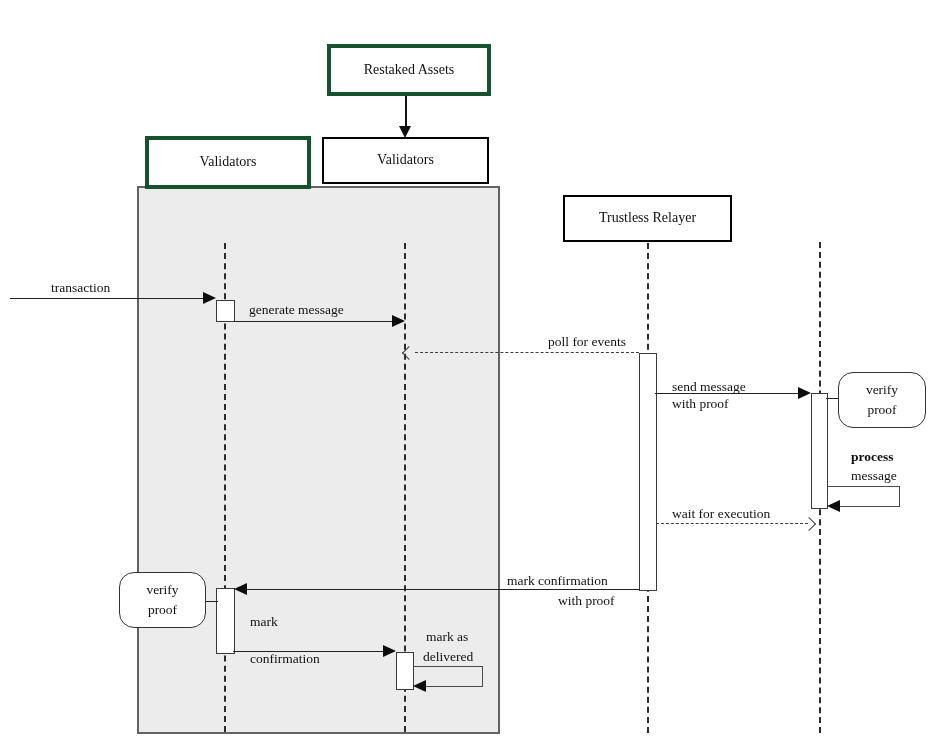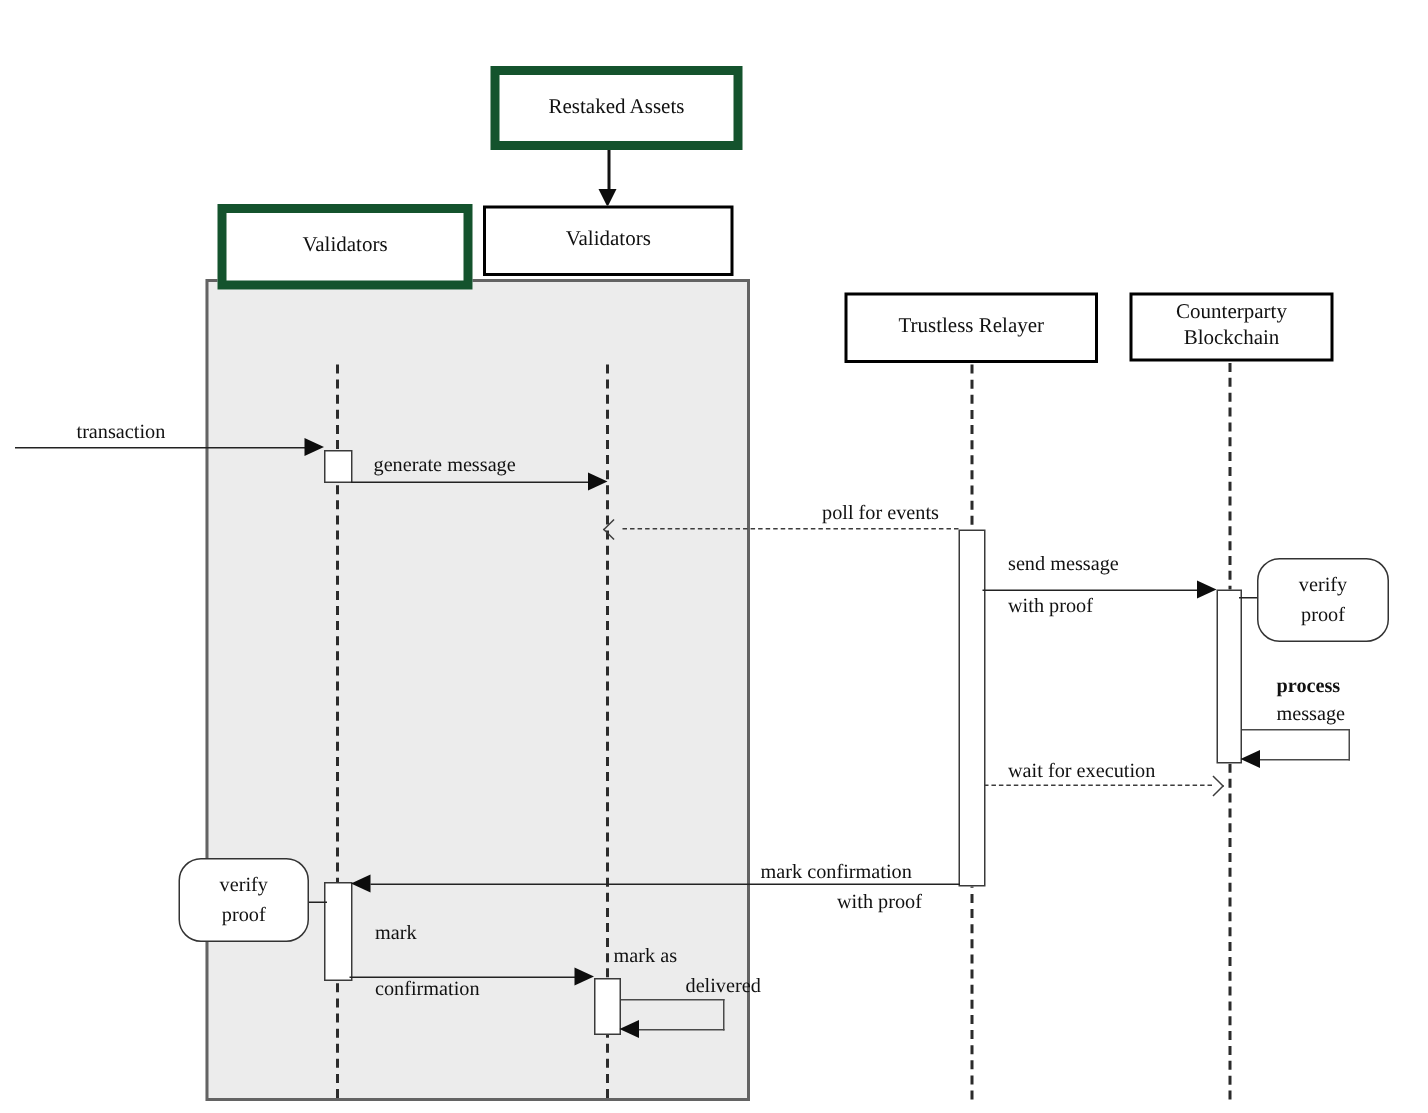--- a/index.html
+++ b/index.html
@@ -13,21 +13,21 @@
     left:137px;top:186px;width:359px;height:544px;
     background:#ececec;border:2px solid #636363;z-index:1;
   }
   
   .lifeline{width:0;border-left:2px dashed #2b2b2b;z-index:2;}
   
   .pbox{
     background:#fff;display:flex;align-items:center;justify-content:center;
     text-align:center;font-size:14px;line-height:1.2;z-index:8;
   }
-  .navy{border:6px solid #14532d;}
+  .navy{border:4px solid #14532d;}
   .blk{border:2.5px solid #000;}
   
   .act{background:#fff;border:1.6px solid #3a3a3a;z-index:4;}
   
   .hline{height:0;border-top:1.7px solid #222;z-index:5;}
   .hdash{height:0;border-top:1.7px dashed #3c3c3c;z-index:5;}
   .vline{width:0;border-left:2px solid #111;z-index:5;}
   .sline{z-index:3;border-color:#4a4a4a !important;}
   
   .tri-right{width:0;height:0;border-top:6.5px solid transparent;border-bottom:6.5px solid transparent;border-left:13px solid #0d0d0d;z-index:6;}
@@ -64,26 +64,20 @@
 
   <div class="abs pbox navy" style="left:145px;top:136px;width:158px;height:45px;">
     <span>Validators</span>
   </div>
   <div class="abs pbox blk" style="left:322px;top:137px;width:163px;height:43px;">
     <span>Validators</span>
   </div>
   <div class="abs pbox blk" style="left:563px;top:195px;width:165px;height:43px;">
     <span>Trustless Relayer</span>
   </div>
-  <div class="abs pbox blk" style="left:753px;top:195px;width:132px;height:42px;">
-    <span>
-      <span style="display:block">Counterparty</span>
-      <span style="display:block">Blockchain</span>
-    </span>
-  </div>
 
   <div class="abs act" style="left:216px;top:300px;width:17px;height:20px;"></div>
   <div class="abs act" style="left:639px;top:353px;width:16px;height:236px;"></div>
   <div class="abs act" style="left:811px;top:393px;width:15px;height:114px;"></div>
   <div class="abs act" style="left:216px;top:588px;width:17px;height:64px;"></div>
   <div class="abs act" style="left:396px;top:652px;width:16px;height:36px;"></div>
 
   <div class="abs hline" style="left:10px;top:298px;width:194px;"></div>
   <div class="abs tri-right" style="left:203px;top:292px;"></div>
   <div class="abs mlabel" style="left:51px;top:281px;">transaction</div>
@@ -91,21 +85,21 @@
   <div class="abs hline" style="left:234px;top:321px;width:159px;"></div>
   <div class="abs tri-right" style="left:392px;top:315px;"></div>
   <div class="abs mlabel" style="left:249px;top:303px;">generate message</div>
 
   <div class="abs hdash" style="left:415px;top:352px;width:224px;"></div>
   <div class="abs chev-left" style="left:404px;top:348px;"></div>
   <div class="abs mlabel" style="left:548px;top:335px;">poll for events</div>
 
   <div class="abs hline" style="left:655px;top:393px;width:143px;"></div>
   <div class="abs tri-right" style="left:798px;top:387px;"></div>
-  <div class="abs mlabel" style="left:672px;top:369px;">send message</div>
+  <div class="abs mlabel" style="left:672px;top:380px;">send message</div>
   <div class="abs mlabel" style="left:672px;top:397px;">with proof</div>
 
   <div class="abs hline" style="left:826px;top:398px;width:12px;"></div>
   <div class="abs rbox" style="left:838px;top:372px;width:86px;height:54px;">
     <span style="display:block">verify</span>
     <span style="display:block">proof</span>
   </div>
 
   <div class="abs mlabel" style="left:851px;top:450px;font-weight:bold;">process</div>
   <div class="abs mlabel" style="left:851px;top:469px;">message</div>
@@ -127,20 +121,20 @@
   <div class="abs rbox" style="left:119px;top:572px;width:85px;height:54px;">
     <span style="display:block">verify</span>
     <span style="display:block">proof</span>
   </div>
 
   <div class="abs hline" style="left:233px;top:651px;width:151px;"></div>
   <div class="abs tri-right" style="left:383px;top:645px;"></div>
   <div class="abs mlabel" style="left:250px;top:615px;">mark</div>
   <div class="abs mlabel" style="left:250px;top:636px;margin-top:16px;">confirmation</div>
 
-  <div class="abs mlabel" style="left:409px;top:630px;">mark as</div>
-  <div class="abs mlabel" style="left:423px;top:650px;margin-left:34px;">delivered</div>
+  <div class="abs mlabel" style="left:426px;top:630px;">mark as</div>
+  <div class="abs mlabel" style="left:423px;top:650px;">delivered</div>
   <div class="abs hline sline" style="left:411px;top:666px;width:72px;"></div>
   <div class="abs vline sline" style="left:482px;top:666px;height:21px;border-left-width:1.7px;"></div>
   <div class="abs hline sline" style="left:426px;top:686px;width:57px;"></div>
   <div class="abs tri-left" style="left:413px;top:680px;"></div>
 
 </div>
 
 </body></html>

